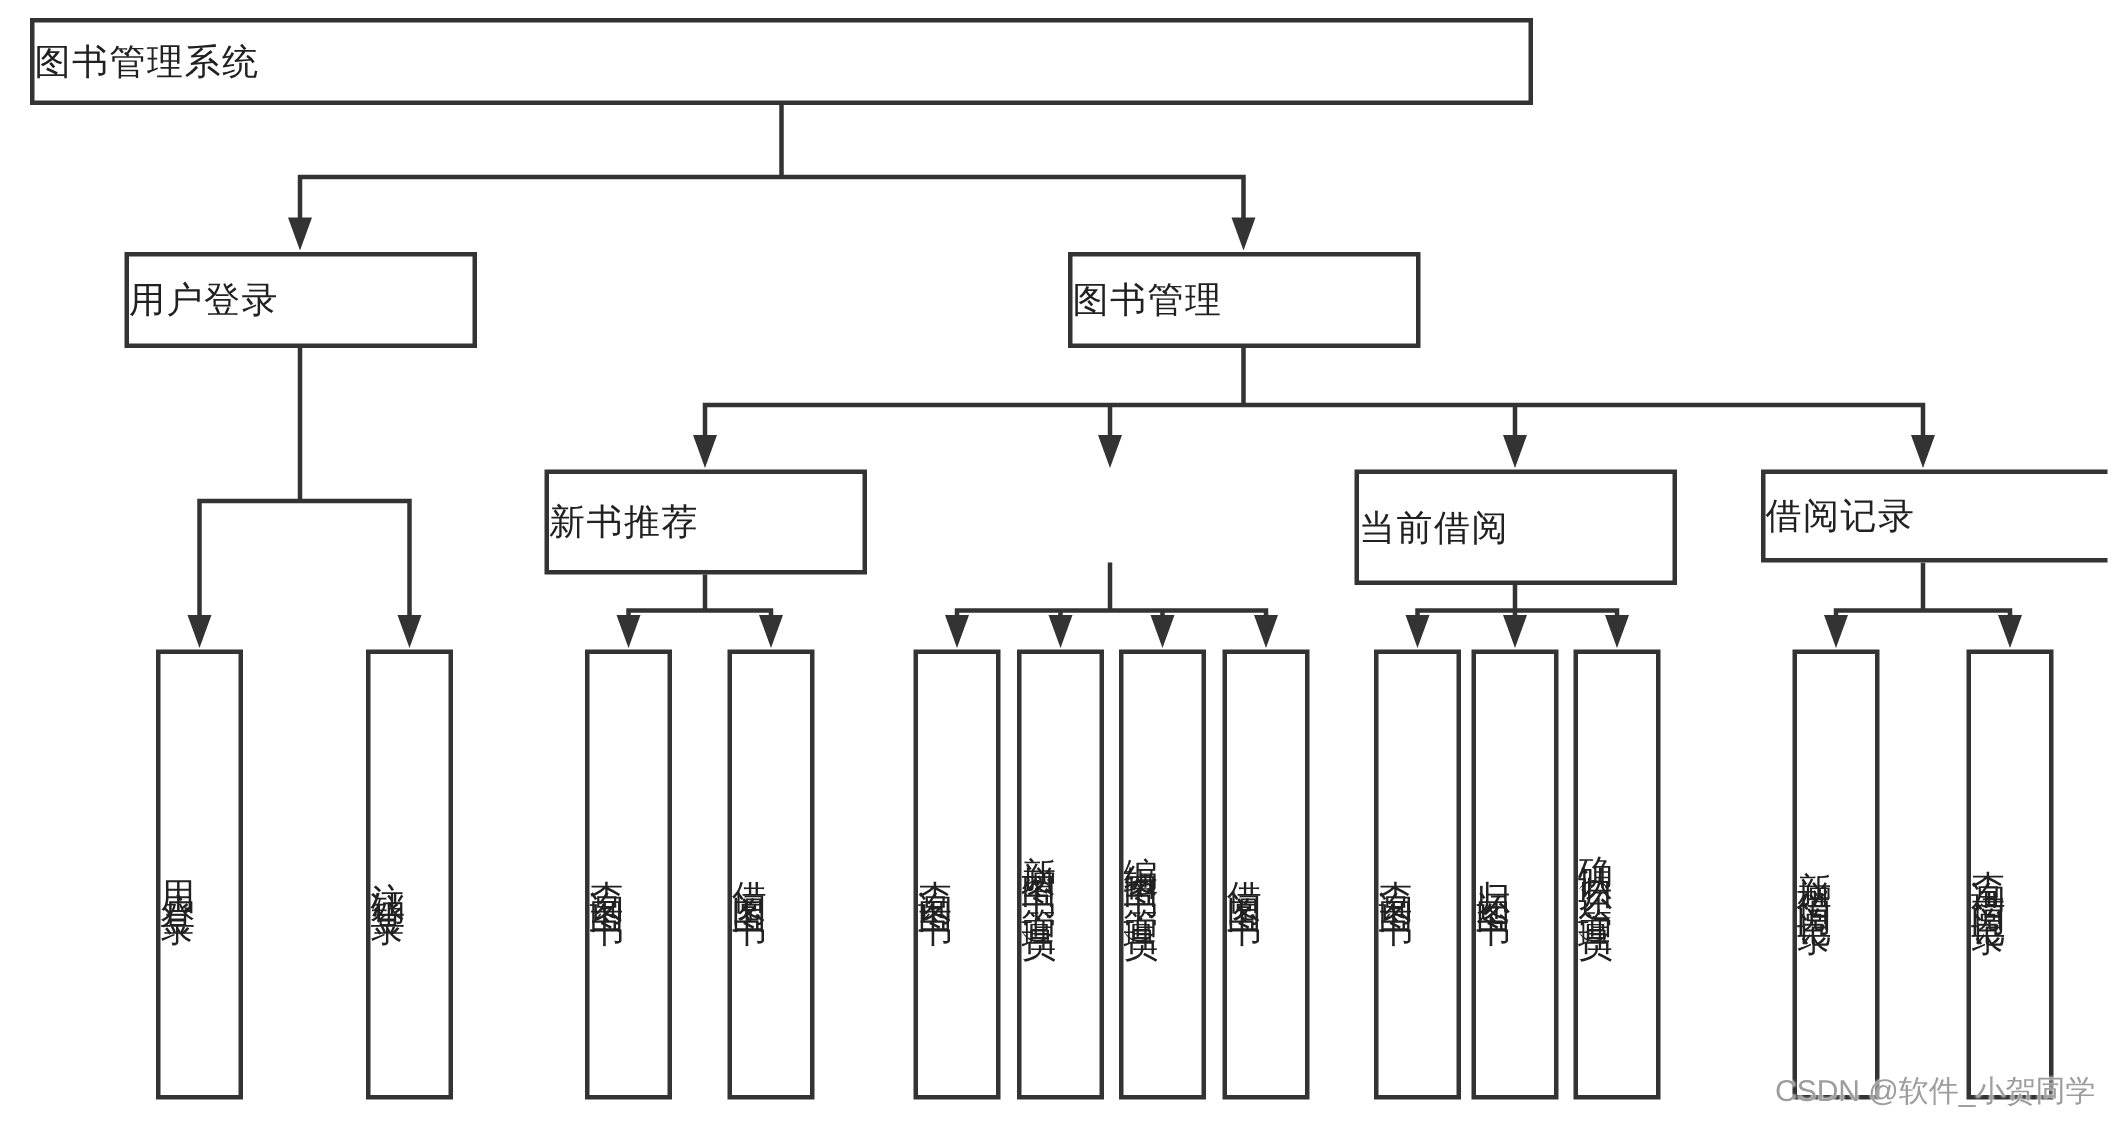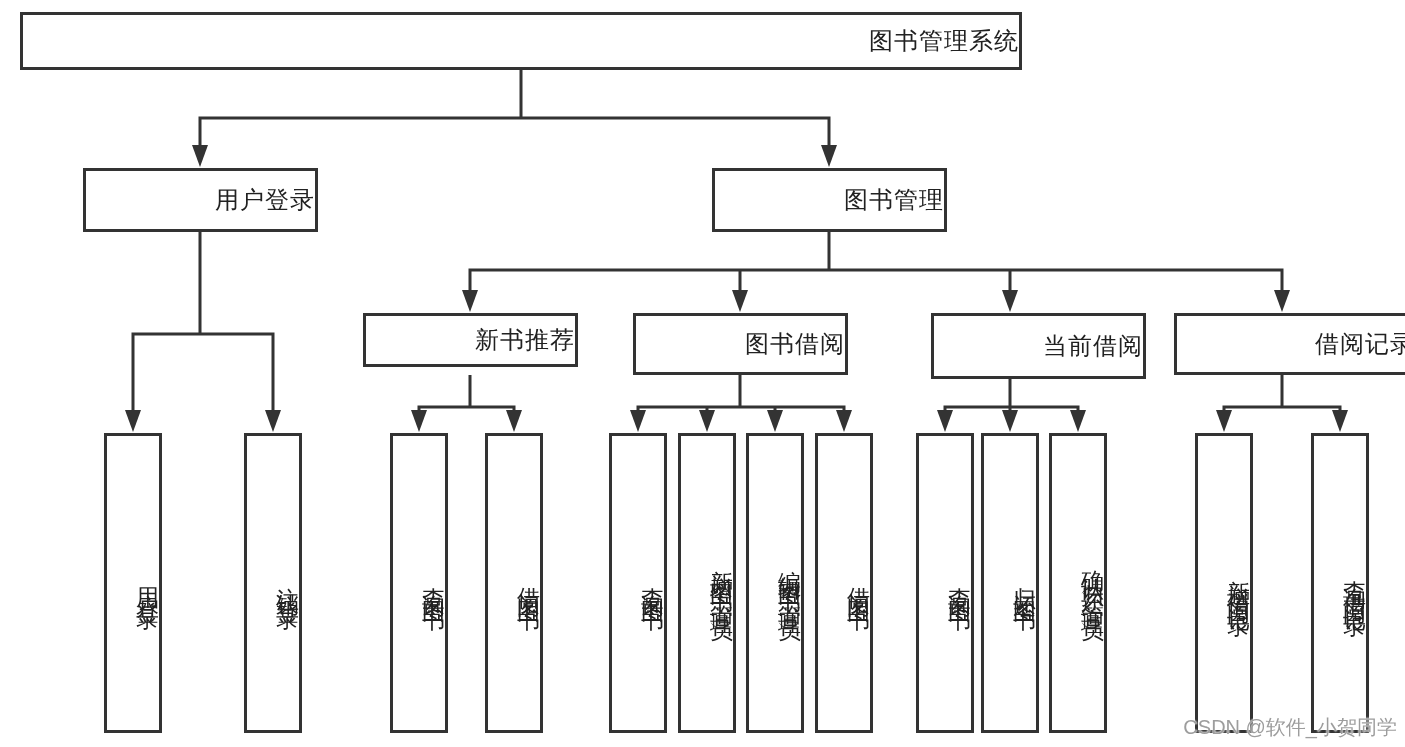--- a/index.html
+++ b/index.html
@@ -2,31 +2,31 @@
 <html><head>
 <meta charset="utf-8">
 <style>
   html,body{margin:0;padding:0;background:#ffffff;}
   body{width:1405px;height:747px;overflow:hidden;font-family:"Liberation Sans",sans-serif;}
   .stage{position:relative;width:1405px;height:747px;background:#ffffff;}
   .wires{position:absolute;left:0;top:0;width:1405px;height:747px;}
   .wires path{stroke:#333333;stroke-width:3;fill:none;}
   .wires polygon{fill:#333333;stroke:none;}
   .node{position:absolute;box-sizing:border-box;border:3px solid #333333;background:#ffffff;
-        display:flex;align-items:center;justify-content:flex-end;color:#212121;}
+        display:flex;align-items:center;justify-content:flex-start;color:#212121;}
   .hlabel{font-size:24px;letter-spacing:1px;white-space:nowrap;}
   .leaf .vlabel{writing-mode:vertical-rl;text-orientation:mixed;font-size:23px;line-height:1;
         letter-spacing:7px;white-space:nowrap;}
   
   .n-root{left:20px;top:12px;width:1002px;height:58px;}
   .n-user-login{left:83px;top:168px;width:235px;height:64px;}
-  .n-book-mgmt{left:712px;top:168px;width:235px;height:64px;padding-left:12px;}
-  .n-new-rec{left:363px;top:313px;width:215px;height:54px;}
+  .n-book-mgmt{left:712px;top:168px;width:235px;height:64px;}
+  .n-new-rec{left:363px;top:313px;width:215px;height:70px;}
   .n-borrowing{left:633px;top:313px;width:215px;height:62px;}
-  .n-current{left:903px;top:313px;width:215px;height:66px;margin-left:28px;}
+  .n-current{left:903px;top:313px;width:215px;height:77px;}
   .n-records{left:1174px;top:313px;width:244px;height:62px;}
   .leaf{top:433px;width:58px;height:300px;}
   .l1{left:104px;} .l2{left:244px;} .l3{left:390px;} .l4{left:485px;}
   .l5{left:609px;} .l6{left:678px;} .l7{left:746px;} .l8{left:815px;}
   .l9{left:916px;} .l10{left:981px;} .l11{left:1049px;}
   .l12{left:1195px;} .l13{left:1311px;}
   .watermark{position:absolute;right:8px;bottom:6px;font-size:20px;color:#9d9d9d;
         text-shadow:0 0 2px #ffffff,0 0 2px #ffffff;white-space:nowrap;}
 </style>
 </head>
@@ -80,23 +80,20 @@
   <div class="node n-user-login">
     <span class="hlabel">用户登录</span>
   </div>
   <div class="node n-book-mgmt">
     <span class="hlabel">图书管理</span>
   </div>
 
   <div class="node n-new-rec">
     <span class="hlabel">新书推荐</span>
   </div>
-  <div class="node n-borrowing">
-    <span class="hlabel">图书借阅</span>
-  </div>
   <div class="node n-current">
     <span class="hlabel">当前借阅</span>
   </div>
   <div class="node n-records">
     <span class="hlabel">借阅记录</span>
   </div>
 
   <div class="node leaf l1">
     <span class="vlabel">用户登录</span>
   </div>

